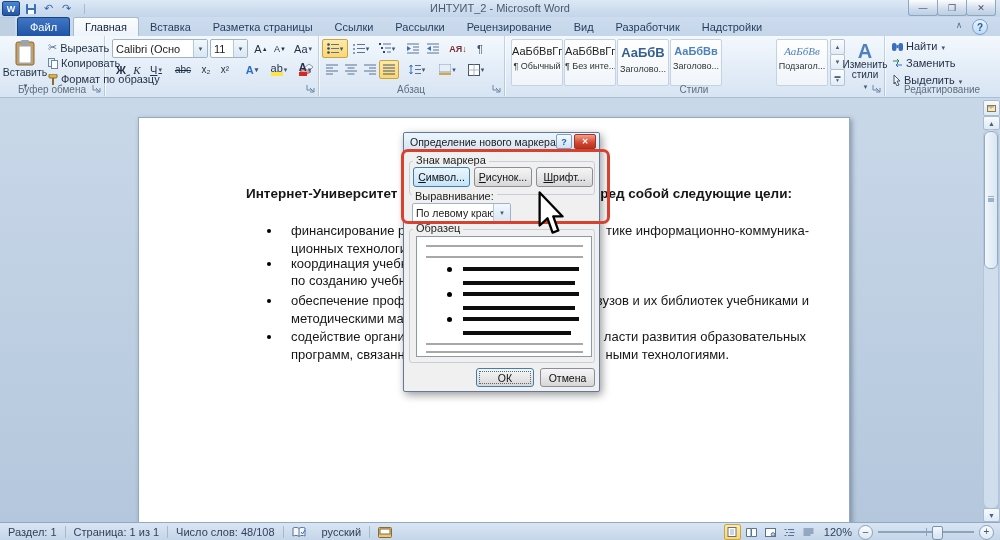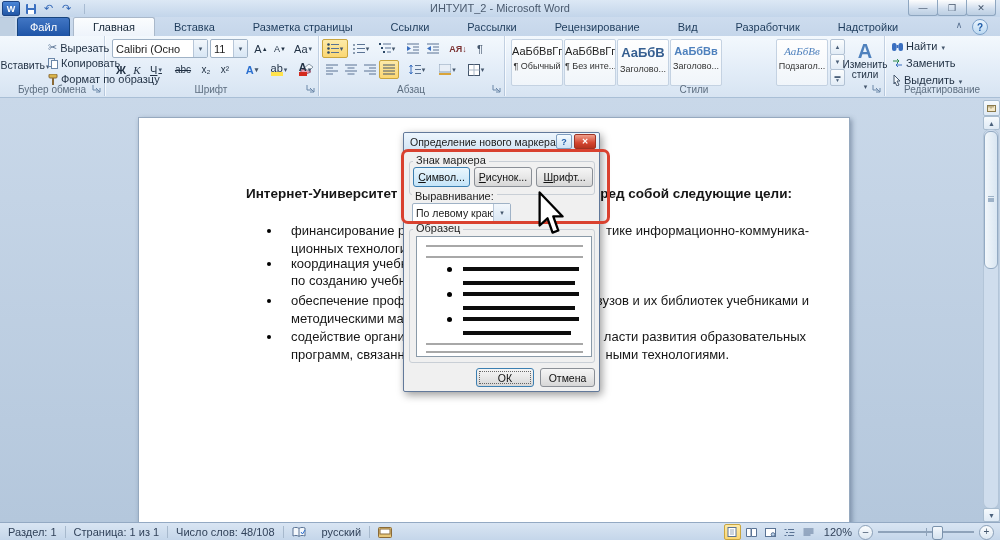--- a/index.html
+++ b/index.html
@@ -13,21 +13,21 @@
   .wlogo{width:16px;height:13px;background:linear-gradient(#4a86d8,#2257a5);border:1px solid #1c4484;
     border-radius:2px;color:#fff;font-weight:bold;font-size:9px;display:flex;align-items:center;justify-content:center;}
   .qbtn{width:15px;height:14px;display:flex;align-items:center;justify-content:center;color:#2f64b5;font-size:11px;}
   .qsep::after{content:"|";color:#9fb4cc;font-size:10px;}
   #wintitle{left:0;top:2px;width:1000px;text-align:center;font-size:11px;color:#4a5a6e;pointer-events:none;}
   .winbtn{top:0;width:28px;height:15px;border:1px solid #8ea6c0;border-top:none;border-radius:0 0 3px 3px;
     background:linear-gradient(#fdfdfd,#cfdded 60%,#bccee2);display:flex;align-items:center;justify-content:center;
     font-size:9px;color:#44556b;}
   
   #tabrow{left:0;top:17px;width:1000px;height:19px;background:linear-gradient(#cddcee,#c5d6ea);display:flex;align-items:flex-end;margin-left:15px;}
-  .tab{height:18px;padding:0 19px;display:flex;align-items:center;font-size:11px;color:#1e3c5c;white-space:nowrap;}
+  .tab{height:18px;padding:0 11px;display:flex;align-items:center;font-size:11px;color:#1e3c5c;white-space:nowrap;}
   .tab-file{background:linear-gradient(#4176c4,#1f55a7);color:#fff;border-radius:3px 3px 0 0;
     border:1px solid #16447e;border-bottom:none;margin:0 3px 0 2px;padding:0 12px;}
   .tab-active{background:linear-gradient(#fbfdfe,#eef4fb);border:1px solid #aab9cb;border-bottom:none;border-radius:2.5px 2.5px 0 0;color:#123;}
   #ribbonmin{right:34px;top:20px;width:14px;height:13px;color:#5a7292;font-size:9px;text-align:center;}
   #helpbtn{right:12px;top:19px;width:14px;height:14px;border-radius:50%;
     background:linear-gradient(#eaf4fd,#bcd9f2);border:1px solid #7ba0c8;color:#1f5ca8;
     font-weight:bold;font-size:10px;display:flex;align-items:center;justify-content:center;}
   
   #ribbon{left:0;top:36px;width:1000px;height:61px;
     background:linear-gradient(#f3f8fd,#e3edf8 55%,#d7e4f2);border-bottom:1px solid #a9bfd6;}
@@ -159,21 +159,21 @@
     <div class="tab">Вид</div>
     <div class="tab">Разработчик</div>
     <div class="tab">Надстройки</div>
   </div>
   <div id="ribbonmin" class="abs">∧</div>
   <div id="helpbtn" class="abs">?</div>
 
   <div id="ribbon" class="abs">
 
     <div class="rgroup" style="left:0;width:104px;">
-      <div class="rb" style="left:4px;top:2px;width:40px;height:52px;flex-direction:row;">
+      <div class="rb" style="left:4px;top:2px;width:40px;height:52px;flex-direction:column;">
         <svg width="22" height="26" viewBox="0 0 22 26">
             <rect x="2" y="2" width="18" height="23" rx="2" fill="#c8a064" stroke="#8a6a38"></rect>
             <rect x="7" y="0" width="8" height="5" rx="1" fill="#9aa4ae"></rect>
             <rect x="5" y="6" width="12" height="17" fill="#fff" stroke="#9aa4ae"></rect>
           </svg>
         <span style="font-size:10.5px;">Вставить</span>
         <span class="ar"></span>
       </div>
       <div class="smico" style="left:48px;top:5px;">
         <span style="color:#5a7394;">✂</span>
@@ -249,21 +249,20 @@
         </div>
       <div class="rb fx-blue ar" style="left:135px;top:24px;width:24px;height:17px;">
           <span>А</span>
         </div>
       <div class="rb ar" style="left:161px;top:24px;width:26px;height:17px;">
           <span class="mark-ab">ab</span>
         </div>
       <div class="rb ar" style="left:189px;top:24px;width:22px;height:17px;">
           <span class="mark-a">А</span>
         </div>
-      <div class="glabel">Шрифт</div>
       <svg class="launch" viewBox="0 0 10 10">
           <path d="M1 1v5h5" fill="none" stroke="#6b87a8"></path>
           <path d="M4 4l4 4M8 4v4h-4" fill="none" stroke="#6b87a8"></path>
         </svg>
     </div>
 
     <div class="rgroup" style="left:318px;width:186px;">
       <div class="rb on ar" style="left:4px;top:3px;width:24px;height:17px;">
         <svg width="12" height="11" viewBox="0 0 12 11">
             <circle cx="1.5" cy="1.5" r="1.3" fill="#2c4968"></circle>

